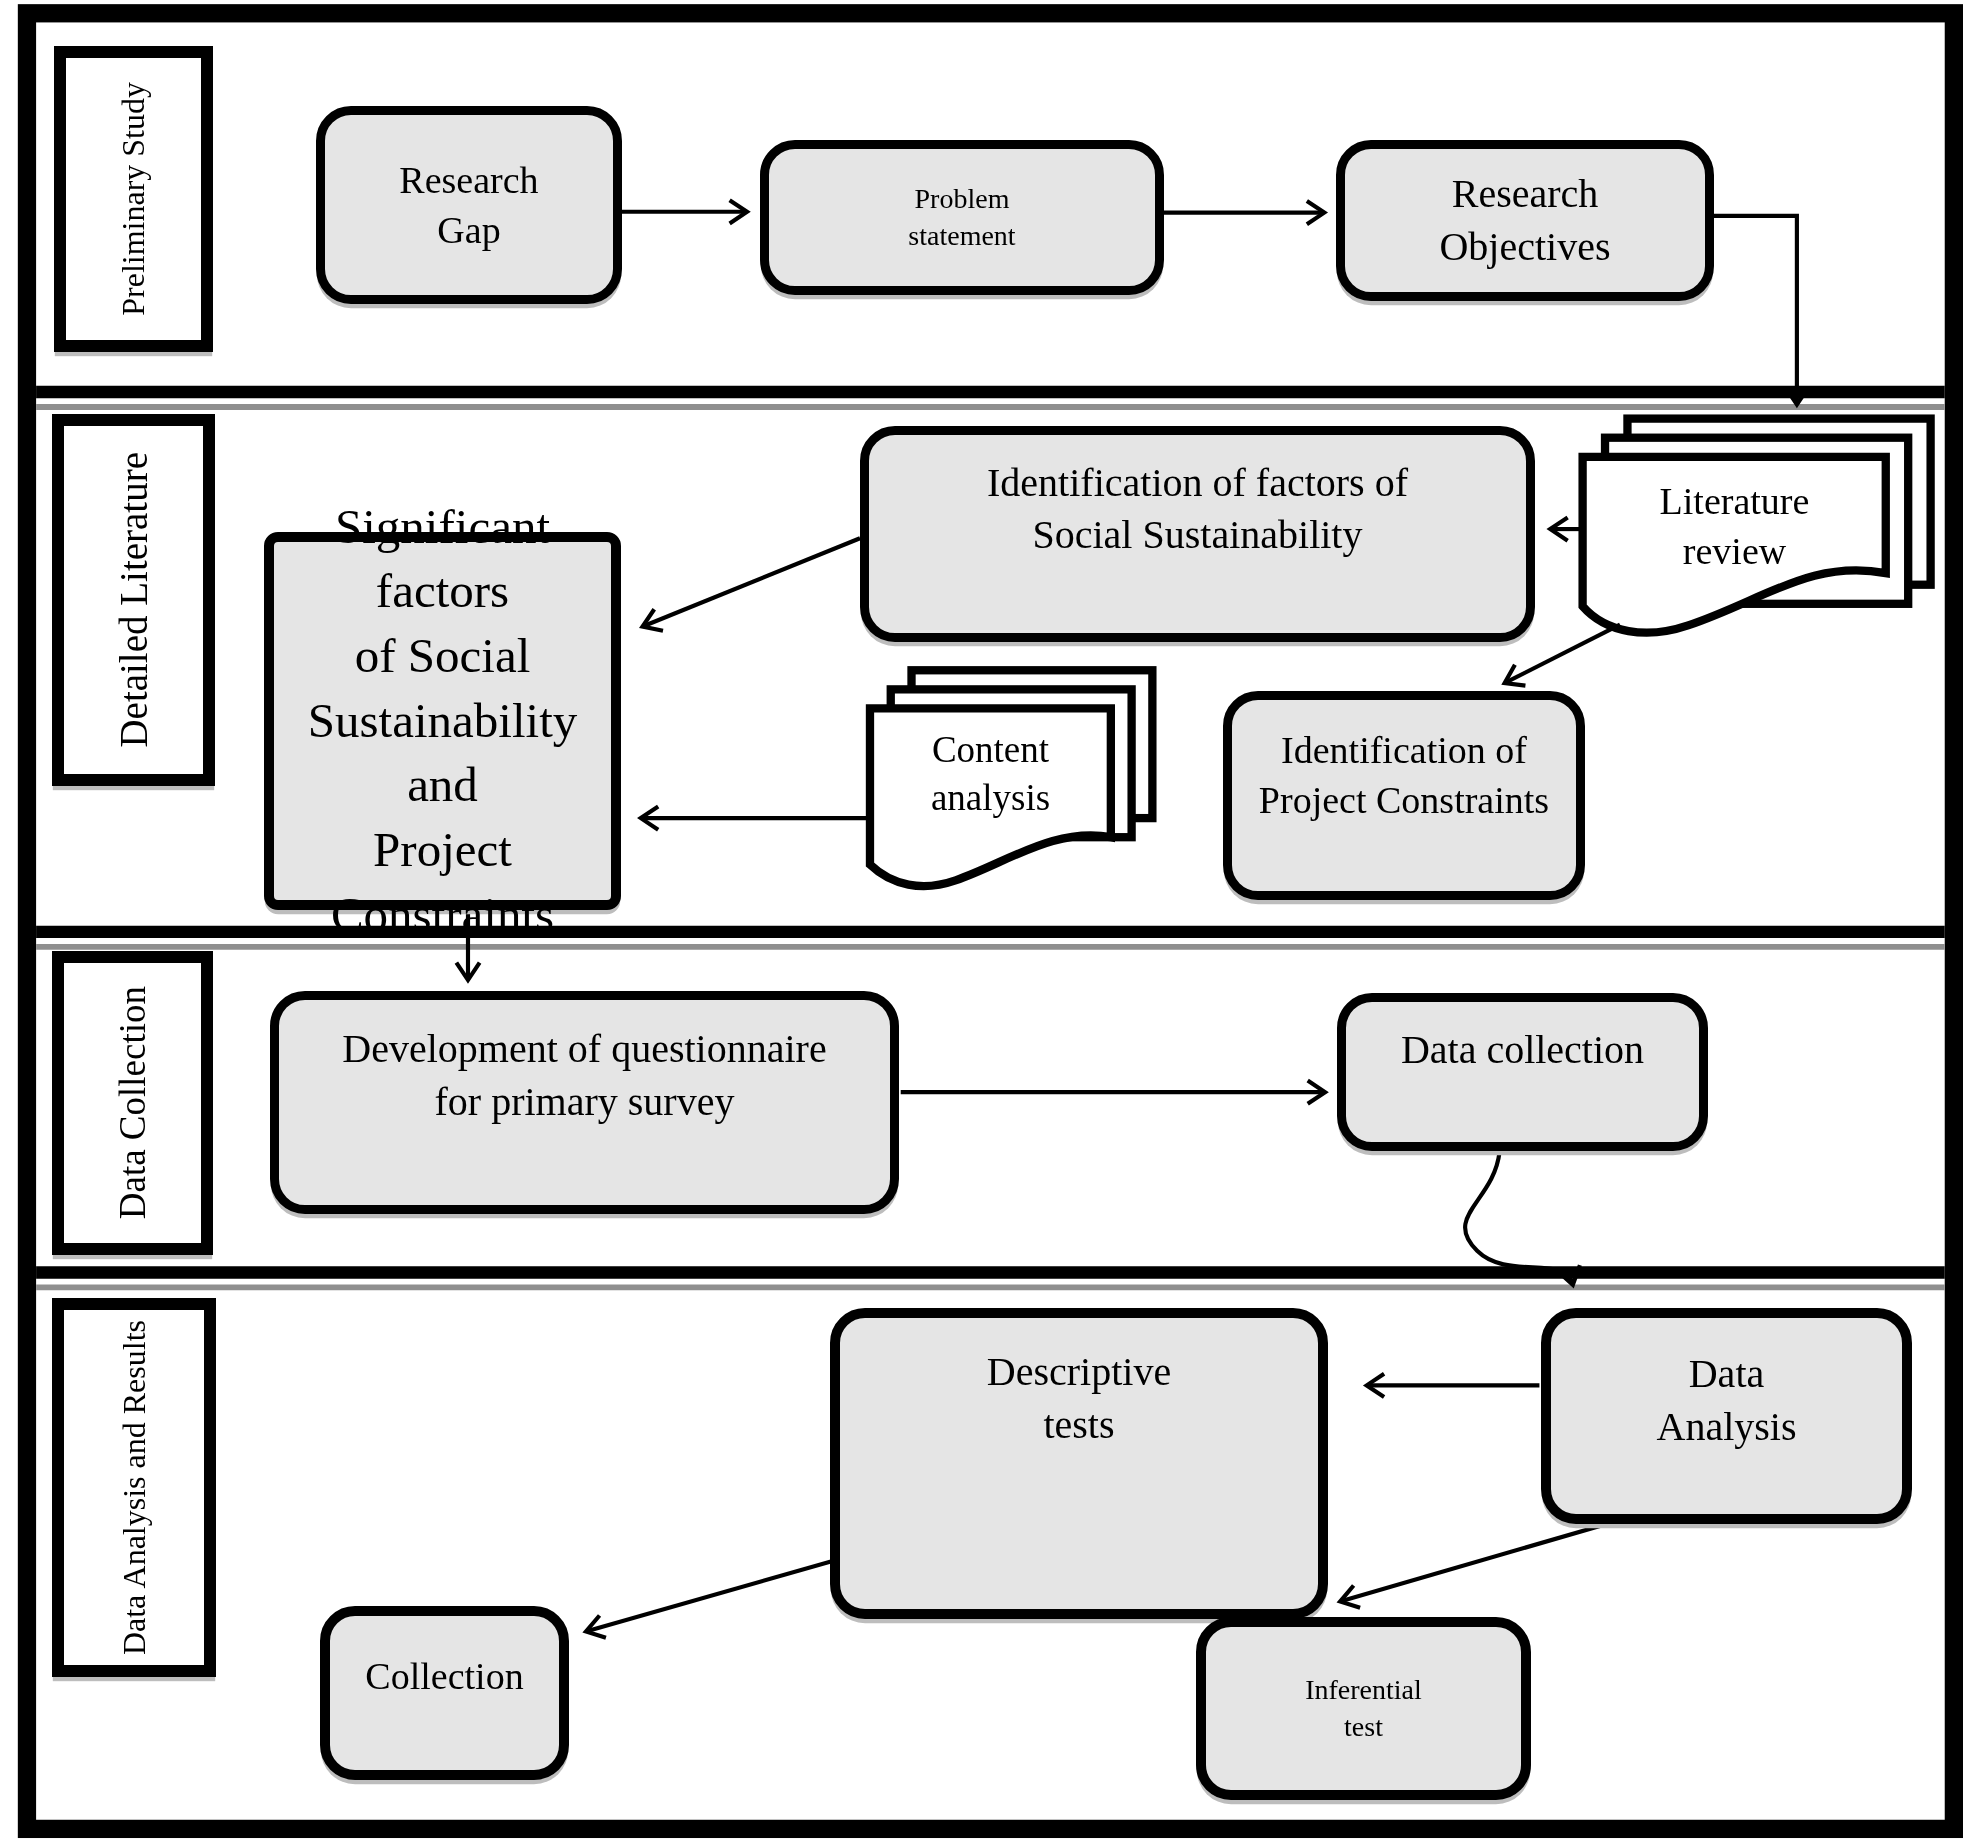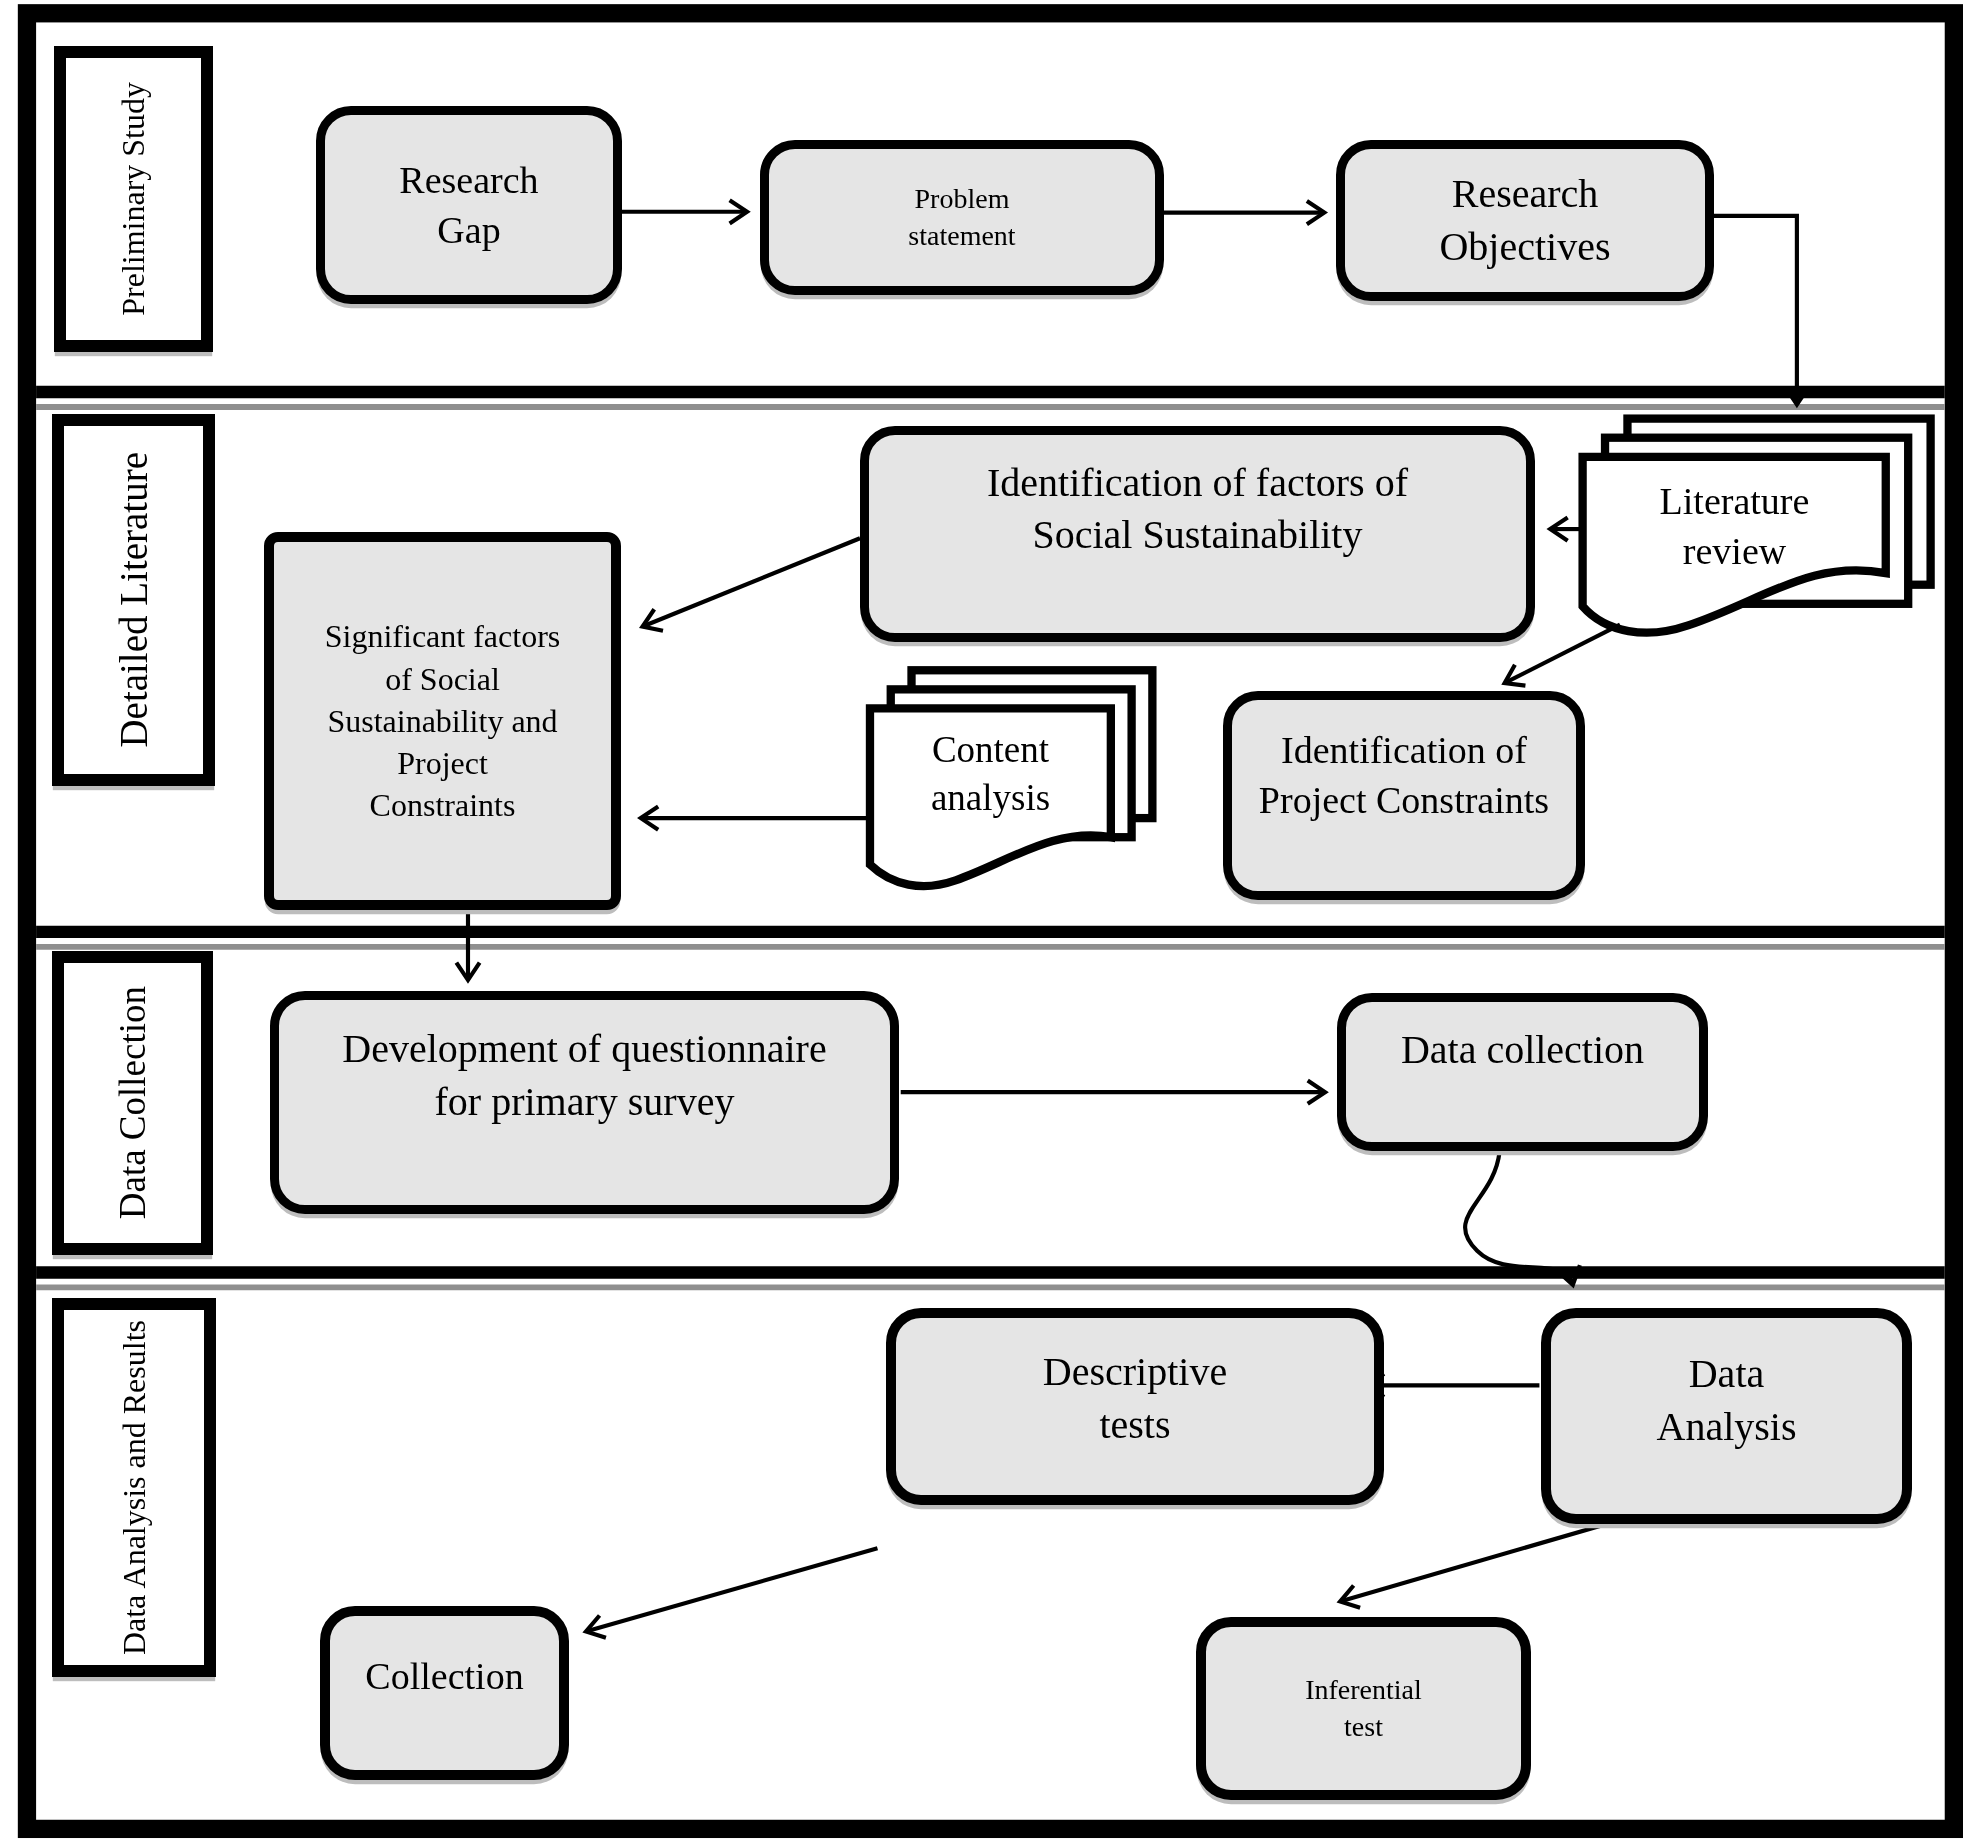--- a/index.html
+++ b/index.html
@@ -102,38 +102,38 @@
 
   <div class="node" style="left:316px;top:106px;width:306px;height:198px;font-size:38px;">Research
 Gap</div>
   <div class="node" style="left:760px;top:140px;width:404px;height:155px;font-size:28px;">Problem
 statement</div>
   <div class="node" style="left:1336px;top:140px;width:378px;height:161px;font-size:40px;">Research
 Objectives</div>
 
   <div class="node t-top" style="left:860px;top:426px;width:675px;height:216px;font-size:40px;padding-top:21.6px;">Identification of factors of
 Social Sustainability</div>
-  <div class="node" style="left:264px;top:532px;width:357px;height:378px;font-size:32px;border-radius:14px;border-width:10px;">Significant factors
+  <div class="node" style="left:264px;top:532px;width:357px;height:378px;font-size:49px;border-radius:14px;border-width:10px;">Significant factors
 of Social
 Sustainability and
 Project
 Constraints</div>
   <div class="node t-top" style="left:1223px;top:691px;width:362px;height:209px;font-size:38px;padding-top:25px;">Identification of
 Project Constraints</div>
 
   <div class="doclabel" style="left:1583px;top:464px;width:303px;height:125px;font-size:38px;">Literature
 review</div>
   <div class="doclabel" style="left:870px;top:716px;width:241px;height:116px;font-size:37px;">Content
 analysis</div>
 
   <div class="node t-top" style="left:270px;top:991px;width:629px;height:223px;font-size:40px;padding-top:23px;">Development of questionnaire
 for primary survey</div>
   <div class="node t-top" style="left:1337px;top:993px;width:371px;height:158px;font-size:40px;padding-top:21.6px;">Data collection</div>
 
-  <div class="node t-top" style="left:886px;top:1308px;width:498px;height:197px;font-size:40px;padding-top:28px;border-width:10.8px;">Descriptive
+  <div class="node t-top" style="left:830px;top:1308px;width:498px;height:311px;font-size:40px;padding-top:28px;border-width:10.8px;">Descriptive
 tests</div>
   <div class="node t-top" style="left:1541px;top:1308px;width:371px;height:216px;font-size:40px;padding-top:30px;border-width:10.8px;">Data
 Analysis</div>
   <div class="node t-top" style="left:320px;top:1606px;width:249px;height:174px;font-size:38px;padding-top:35px;border-width:10.8px;">Collection</div>
   <div class="node" style="left:1196px;top:1617px;width:335px;height:183px;font-size:28px;border-width:10.8px;">Inferential
 test</div>
 
 </div>
 
 

